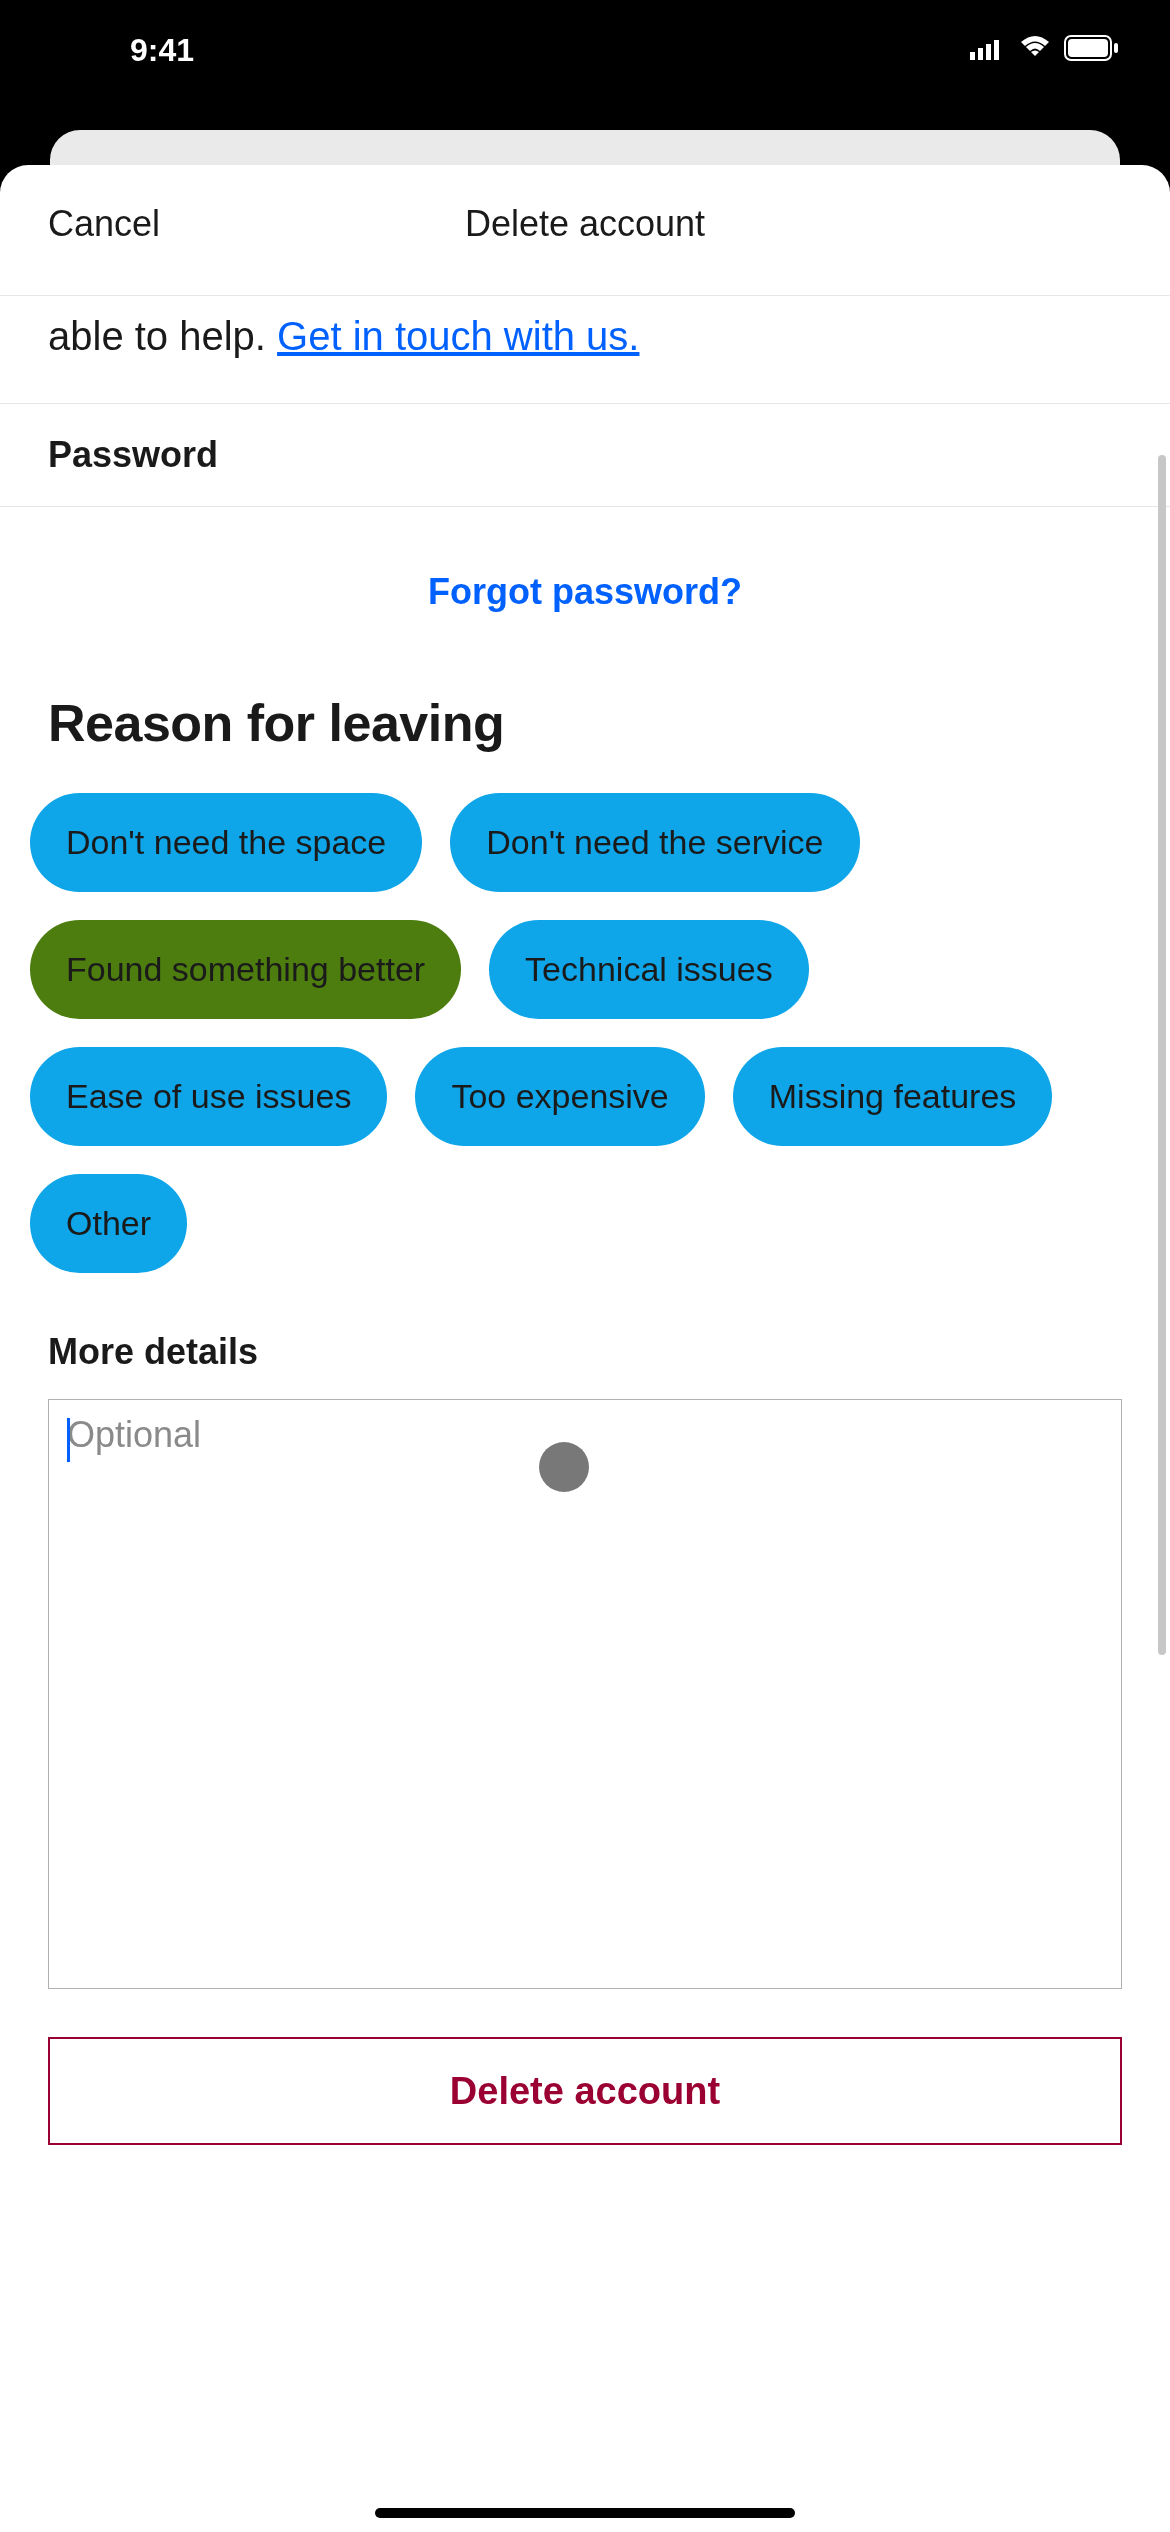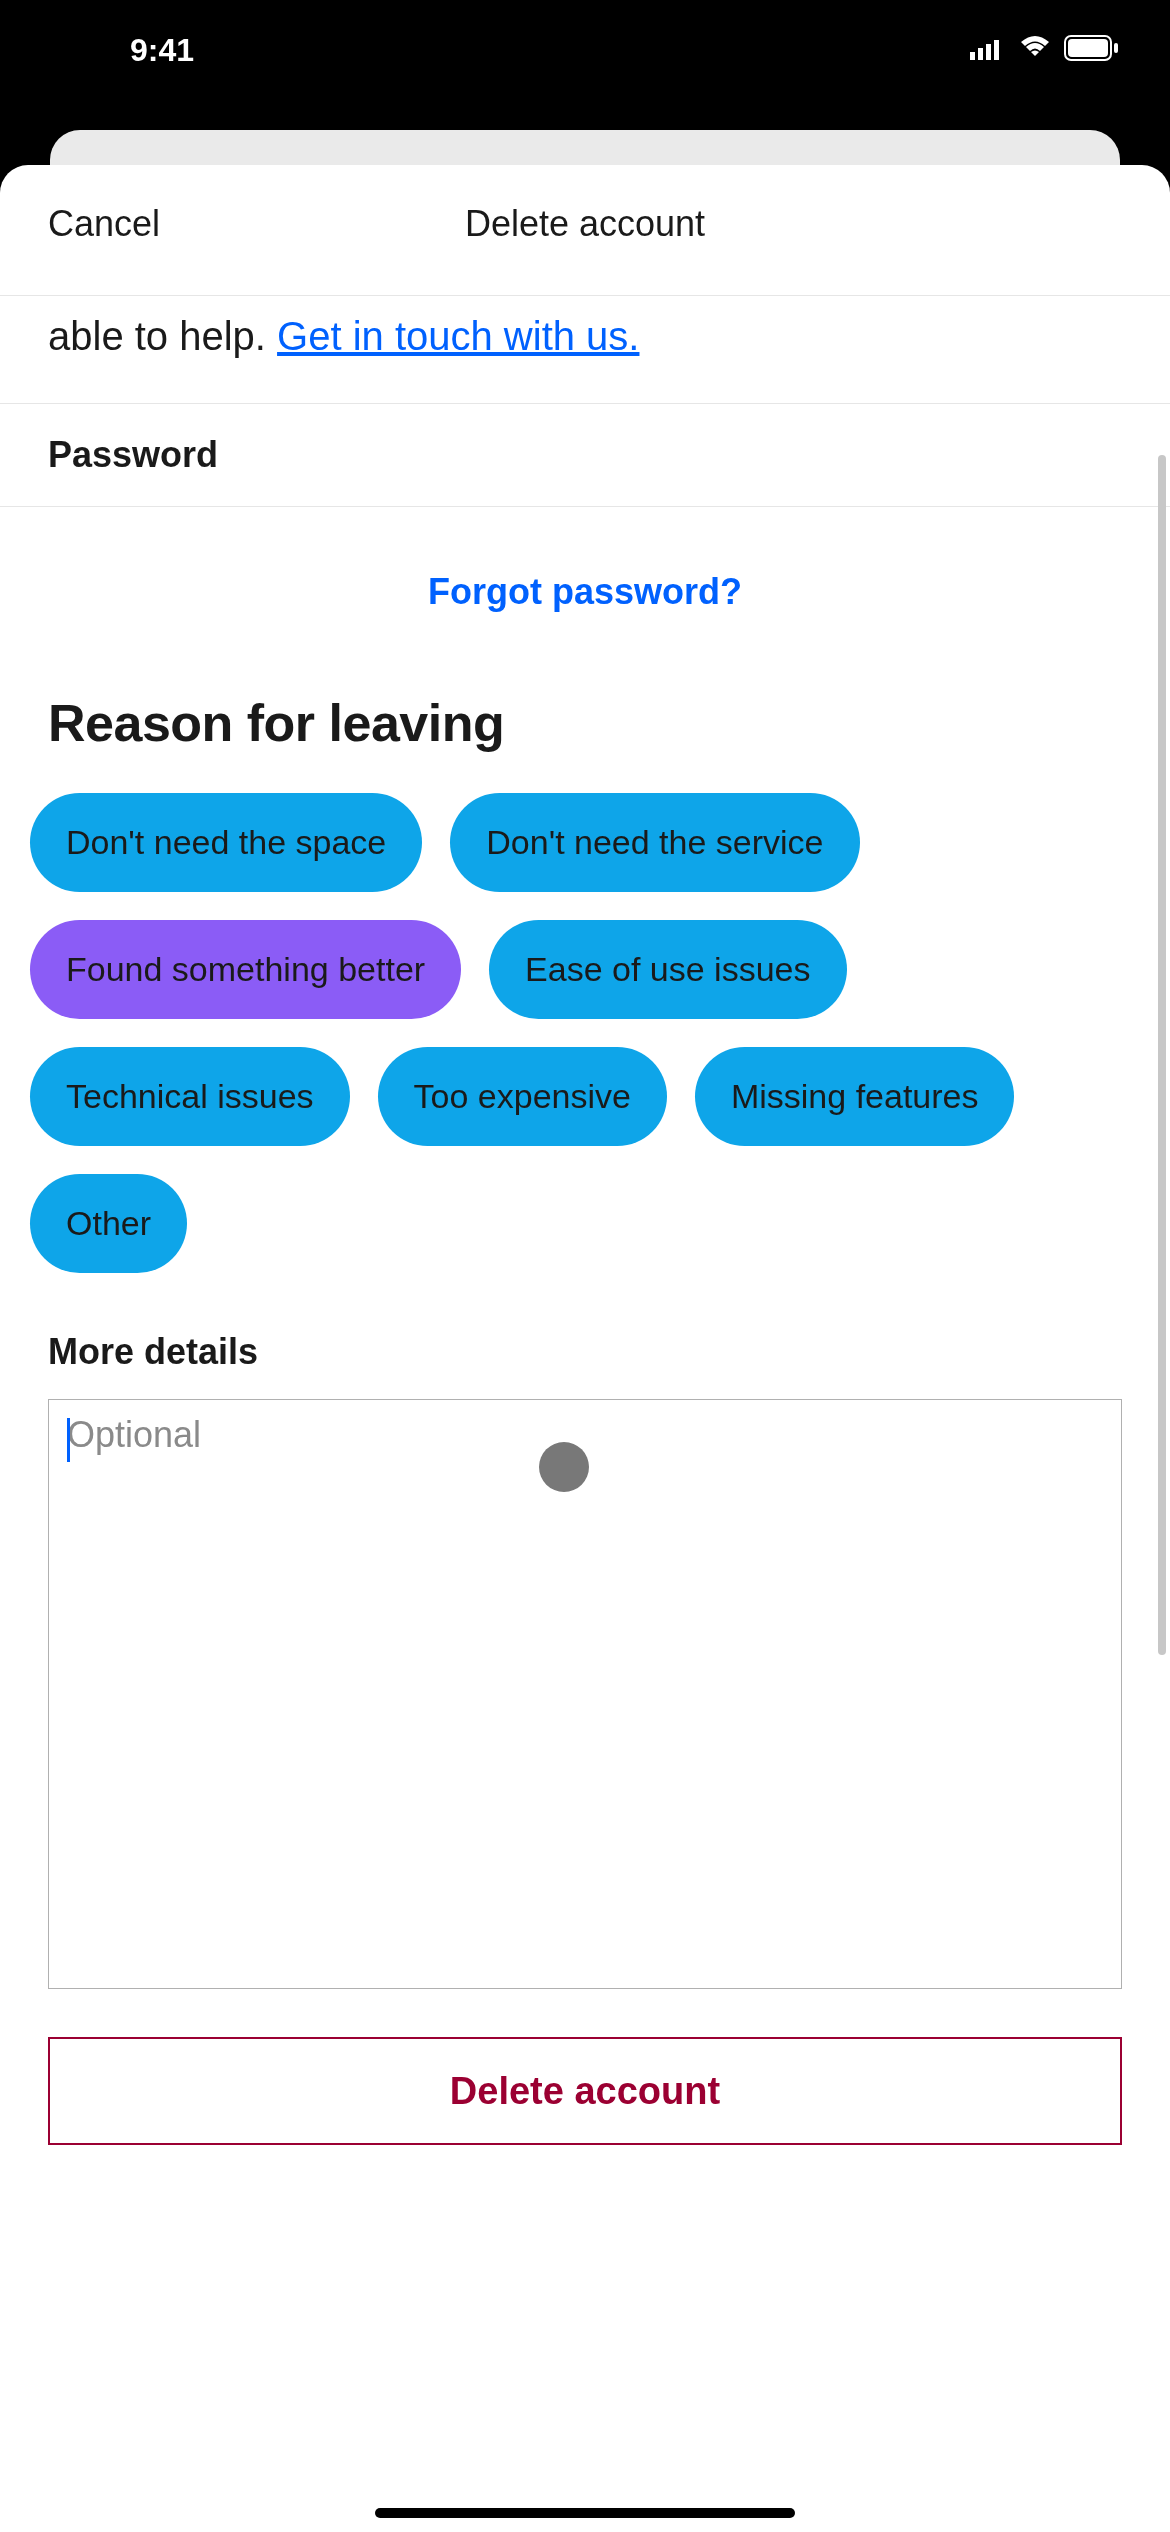--- a/index.html
+++ b/index.html
@@ -126,21 +126,21 @@
       background: #0ea5e9;
       border: none;
       border-radius: 999px;
       padding: 30px 36px;
       font-size: 34px;
       font-weight: 500;
       color: #1a1a1a;
       cursor: pointer;
     }
     .chip.selected {
-      background: #8b5cf6;
+      background: #4d7c0f;
     }
     .more-details-label {
       font-size: 36px;
       font-weight: 600;
       color: #1a1a1a;
       padding: 18px 48px 26px 48px;
     }
     .details-box {
       margin: 0 48px;
       border: 1px solid #b0b0b0;
@@ -263,22 +263,22 @@
     <div class="forgot-row">
       <button class="forgot-link">Forgot password?</button>
     </div>
 
     <div class="section-title">Reason for leaving</div>
 
     <div class="chips" id="chips-container">
         <button class="chip">Don't need the space</button>
         <button class="chip">Don't need the service</button>
         <button class="chip selected">Found something better</button>
+        <button class="chip">Technical issues</button>
         <button class="chip">Ease of use issues</button>
-        <button class="chip">Technical issues</button>
         <button class="chip">Too expensive</button>
         <button class="chip">Missing features</button>
         <button class="chip">Other</button>
       </div>
 
     <div class="more-details-label">More details</div>
 
     <div class="details-box">
       <div class="caret-line"></div>
       <textarea class="details-textarea" placeholder="Optional" style=""></textarea>

